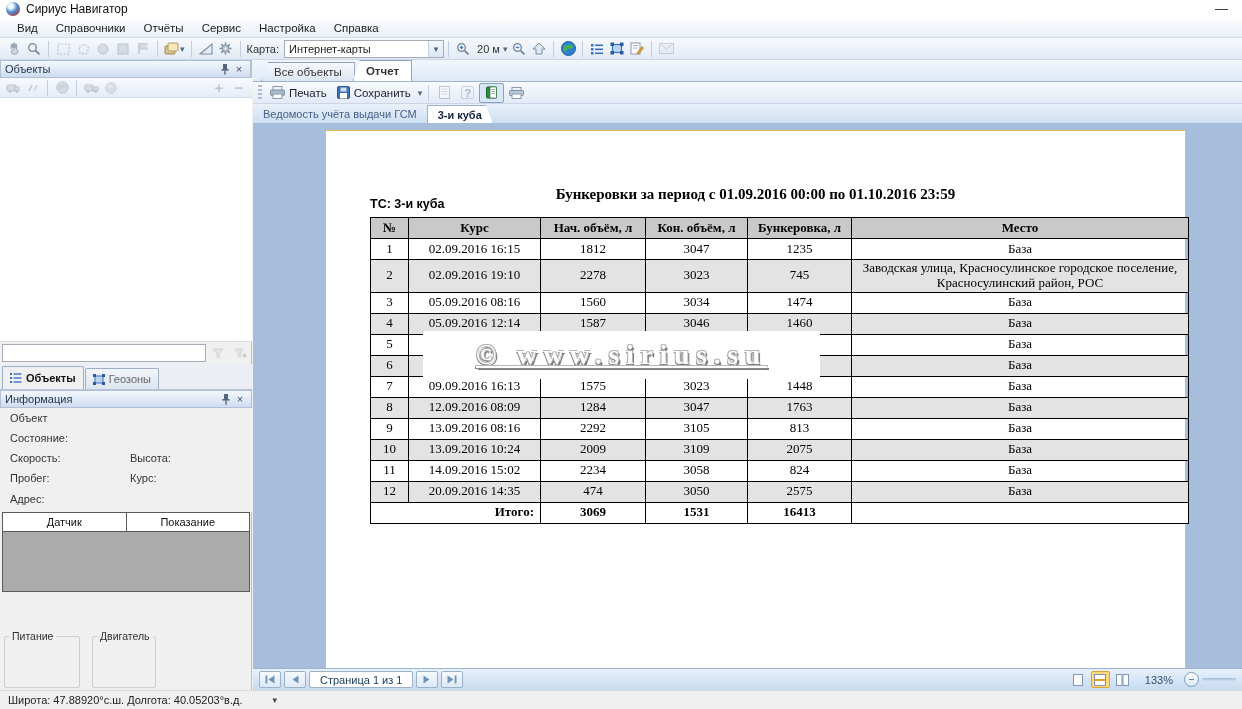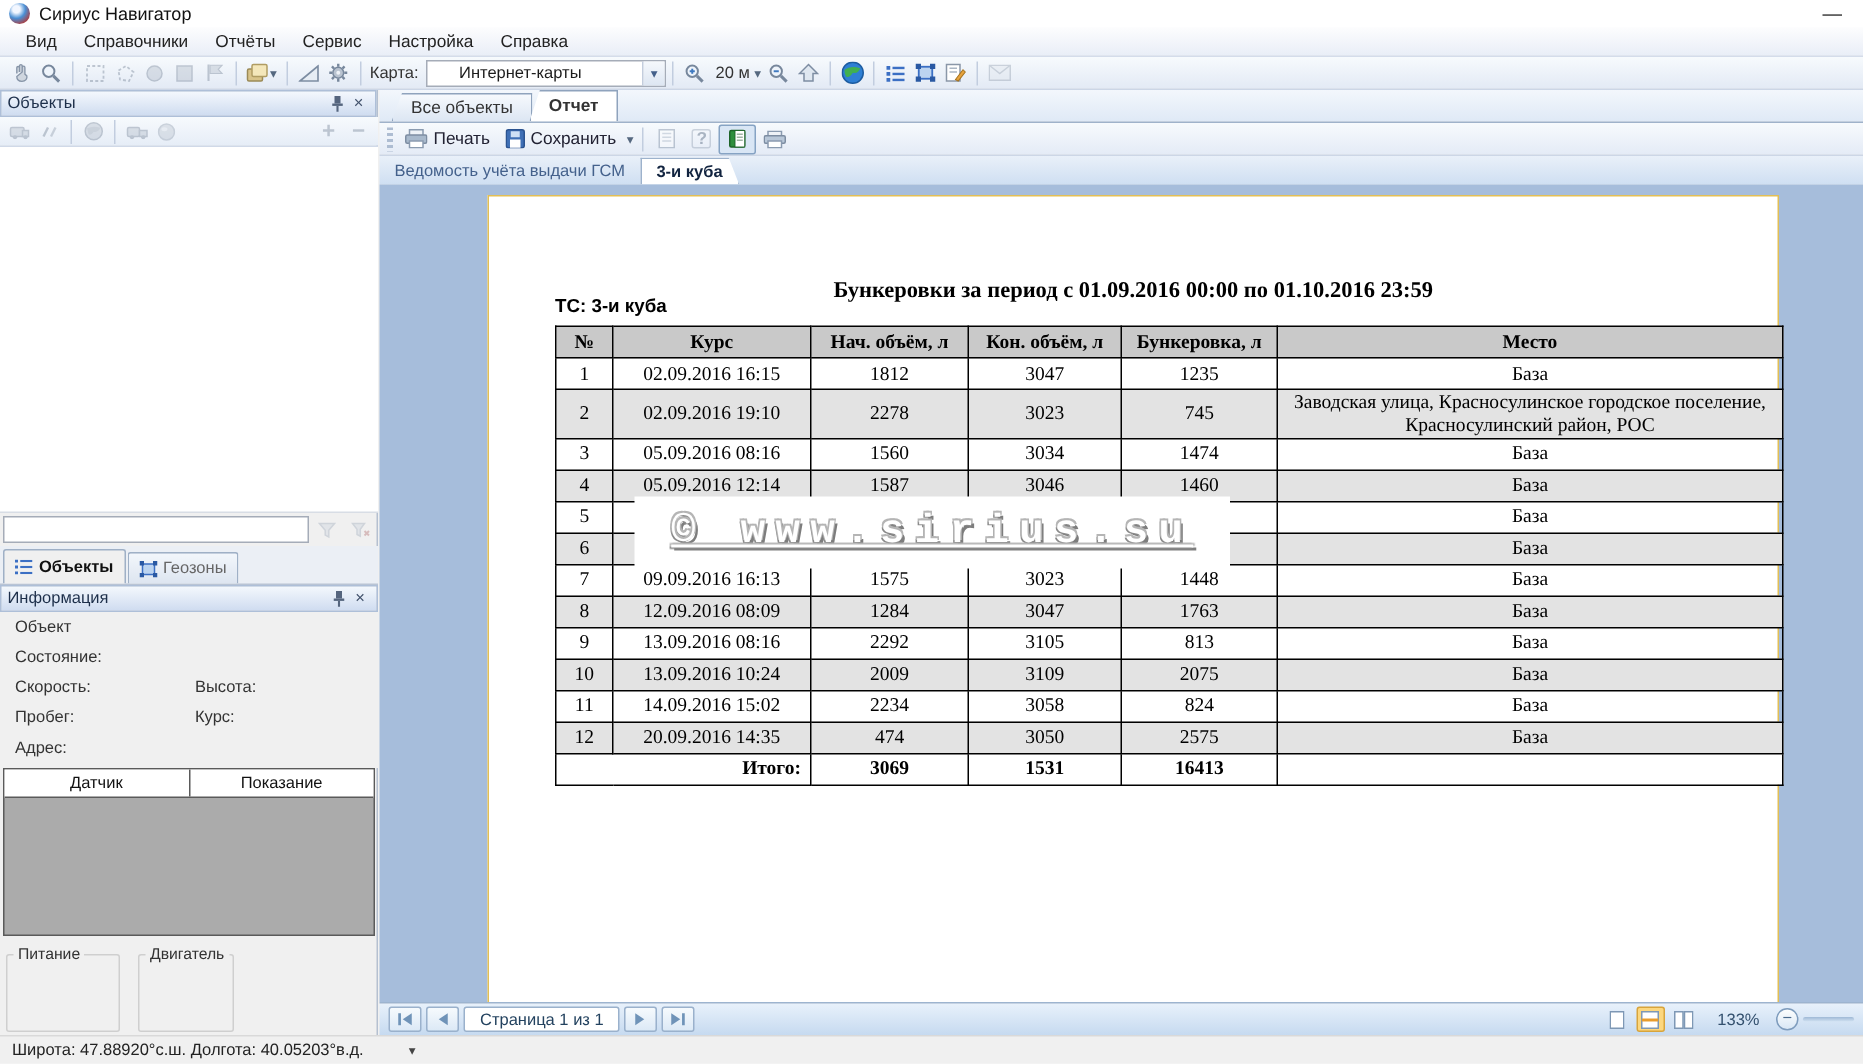--- a/index.html
+++ b/index.html
@@ -15,21 +15,21 @@
 
   
   .menubar { position:absolute; left:0; top:18px; width:1242px; height:20px; background:linear-gradient(#fdfdfe,#e9eef7); border-bottom:1px solid #d4dcea; display:flex; align-items:center; padding-left:8px; }
   .menu-item { padding:2px 9px; font-size:11.5px; color:#222; cursor:default; }
 
   
   .toolbar { position:absolute; left:0; top:38px; width:1242px; height:22px; background:linear-gradient(#f7fafd,#e3eaf5); border-bottom:1px solid #ccd6e6; display:flex; align-items:center; padding-left:4px; }
   .tbtn { height:20px; min-width:20px; display:inline-flex; align-items:center; justify-content:center; padding:0 2px; border-radius:2px; gap:1px; }
   .tbtn.disabled { opacity:.38; }
   .tsep { width:1px; height:16px; background:#c2cddf; margin:0 4px; flex:0 0 auto; }
-  .combo { height:18px; background:#fff; border:1px solid #a5acb8; display:inline-flex; align-items:center; font-size:11px; padding-left:21px; }
+  .combo { height:18px; background:#fff; border:1px solid #a5acb8; display:inline-flex; align-items:center; font-size:11px; padding-left:4px; }
   .combo .caret-box { margin-left:auto; width:15px; height:16px; display:flex; align-items:center; justify-content:center; background:linear-gradient(#f5f8fc,#dde6f2); border-left:1px solid #c3cddd; color:#44608a; font-size:9px; }
   .map-combo { width:160px; margin-left:3px; }
   .scale-label { font-size:11px; color:#333; padding:0 2px; }
   .caret { font-size:9px; color:#55687f; }
 
   
   .left { position:absolute; left:0; top:60px; width:252px; height:630px; background:#f0f0f0; border-right:1px solid #b5c0d0; }
   .panel-header { height:18px; background:linear-gradient(#f4f8fd,#cfdcf0); border:1px solid #aebfd8; display:flex; align-items:center; padding:0 4px; font-size:11px; color:#1d2f4a; }
   .panel-header .ph-title { flex:1; }
   .ph-btn { width:14px; height:14px; display:flex; align-items:center; justify-content:center; color:#41516b; font-size:11px; }
@@ -37,21 +37,21 @@
   .obj-toolbar .spacer { flex:1; }
   .obj-list { position:absolute; left:0; top:38px; width:252px; height:244px; background:#fff; border-bottom:1px solid #d8dde5; }
   .filter-row { position:absolute; left:0; top:282px; width:252px; height:22px; display:flex; align-items:center; padding:0 2px; gap:2px; }
   .filter-input { flex:1; height:18px; border:1px solid #a5acb8; background:#fff; font-size:11px; padding:0 3px; font-family:"Liberation Sans",sans-serif; }
   .side-tabs { position:absolute; left:0; top:304px; width:252px; height:26px; border-bottom:1px solid #b9c4d4; display:flex; align-items:flex-end; padding-left:2px; background:#ebeff5; }
   .side-tab { height:21px; display:inline-flex; align-items:center; gap:4px; padding:0 7px; font-size:11px; border:1px solid #9fb0c6; border-bottom:none; border-radius:2px 2px 0 0; background:linear-gradient(#f2f6fb,#dde5f0); color:#666; margin-right:1px; }
   .side-tab.active { background:#f0f0f0; color:#111; font-weight:bold; height:23px; }
   .info-header { position:absolute; left:0; top:330px; width:252px; }
   .info-body { position:absolute; left:0; top:348px; width:300px; height:104px; background:#f0f0f0; font-size:11px; color:#333; }
   .lbl { position:absolute; color:#333; }
-  .sensor-wrap { position:absolute; left:2px; top:452px; width:248px; height:112px; border:1px solid #5a5a5a; background:#ababab; }
+  .sensor-wrap { position:absolute; left:2px; top:452px; width:248px; height:80px; border:1px solid #5a5a5a; background:#ababab; }
   .sensor-head { display:flex; height:19px; background:#fff; border-bottom:1px solid #5a5a5a; }
   .sensor-head div { flex:1; display:flex; align-items:center; justify-content:center; font-size:11px; color:#111; }
   .sensor-head div:first-child { border-right:1px solid #5a5a5a; }
   .groups { position:absolute; left:0; top:570px; width:252px; height:58px; display:flex; padding:0 4px; gap:12px; }
   .groupbox { position:relative; border:1px solid #cfcfcf; border-radius:2px; margin-top:6px; }
   .groupbox .legend { position:absolute; top:-7px; left:4px; background:#f0f0f0; padding:0 3px; font-size:10.5px; color:#333; white-space:nowrap; }
   .gb-power { width:76px; } .gb-engine { width:64px; } .gb-gps { width:84px; }
 
   
   .statusbar { position:absolute; left:0; top:690px; width:1242px; height:19px; background:#f0f0f0; border-top:1px solid #d9d9d9; display:flex; align-items:center; padding-left:8px; font-size:11px; color:#222; }
@@ -75,21 +75,21 @@
   
   .rep-title { position:absolute; left:0; top:55px; width:100%; text-align:center; font-family:"Liberation Serif",serif; font-weight:bold; font-size:15px; color:#000; }
   .rep-sub { position:absolute; left:44px; top:66px; font-family:"Liberation Sans",sans-serif; font-weight:bold; font-size:12.5px; color:#000; }
   table.report { position:absolute; left:44px; top:86px; width:818px; border-collapse:collapse; font-family:"Liberation Serif",serif; font-size:13px; color:#000; table-layout:fixed; }
   table.report th, table.report td { border:1px solid #000; text-align:center; vertical-align:middle; padding:1px 3px; height:21px; line-height:1.15; }
   table.report th { background:#c9c9c9; font-weight:bold; height:21px; }
   #report-body tr:nth-child(even):not(.total) td { background:#e3e3e3; }
   #report-body tr.total td { background:#fff; font-weight:bold; }
   #report-body tr.total td.total-label { text-align:right; padding-right:6px; }
   .watermark { position:absolute; left:97px; top:200px; width:397px; height:48px; background:#fff; display:flex; align-items:center; justify-content:center; }
-  .watermark span { font-family:Liberation Mono, monospace; font-weight:bold; font-size:27px; letter-spacing:7px; color:#fff; text-decoration:underline; text-shadow:-1px -1px 0 #b5b5b5, 1px -1px 0 #b5b5b5, -1px 1px 0 #8a8a8a, 2px 2px 0 #7d7d7d; white-space:nowrap; }
+  .watermark span { font-family:Liberation Serif, serif; font-weight:bold; font-size:27px; letter-spacing:7px; color:#fff; text-decoration:underline; text-shadow:-1px -1px 0 #b5b5b5, 1px -1px 0 #b5b5b5, -1px 1px 0 #8a8a8a, 2px 2px 0 #7d7d7d; white-space:nowrap; }
 
   
   .pager { position:absolute; left:0; top:608px; width:989px; height:22px; background:linear-gradient(#e8f1fb,#c6daf0); border-top:1px solid #9db4cf; display:flex; align-items:center; padding:0 6px; }
   .nav-btn { width:22px; height:17px; display:inline-flex; align-items:center; justify-content:center; border:1px solid #9ab1cc; border-radius:2px; background:linear-gradient(#f6fafd,#dce9f6); margin-right:3px; }
   .pager-label { height:17px; display:inline-flex; align-items:center; padding:0 10px; border:1px solid #9ab1cc; border-radius:2px; background:#fff; color:#23425f; font-size:11px; margin-right:3px; }
   .pager .right { margin-left:auto; display:flex; align-items:center; gap:3px; }
   .layout-btn { width:19px; height:17px; display:inline-flex; align-items:center; justify-content:center; border-radius:2px; border:1px solid transparent; }
   .layout-btn.active { background:#fcd77e; border-color:#d8a43b; }
   .zoom-pct { font-size:11px; color:#33506e; margin:0 8px 0 10px; }
   .zoom-minus { width:15px; height:15px; border-radius:50%; border:1px solid #7e9cbd; background:linear-gradient(#fdfefe,#d9e7f5); color:#4a6a8c; display:inline-flex; align-items:center; justify-content:center; font-size:11px; line-height:1; }

